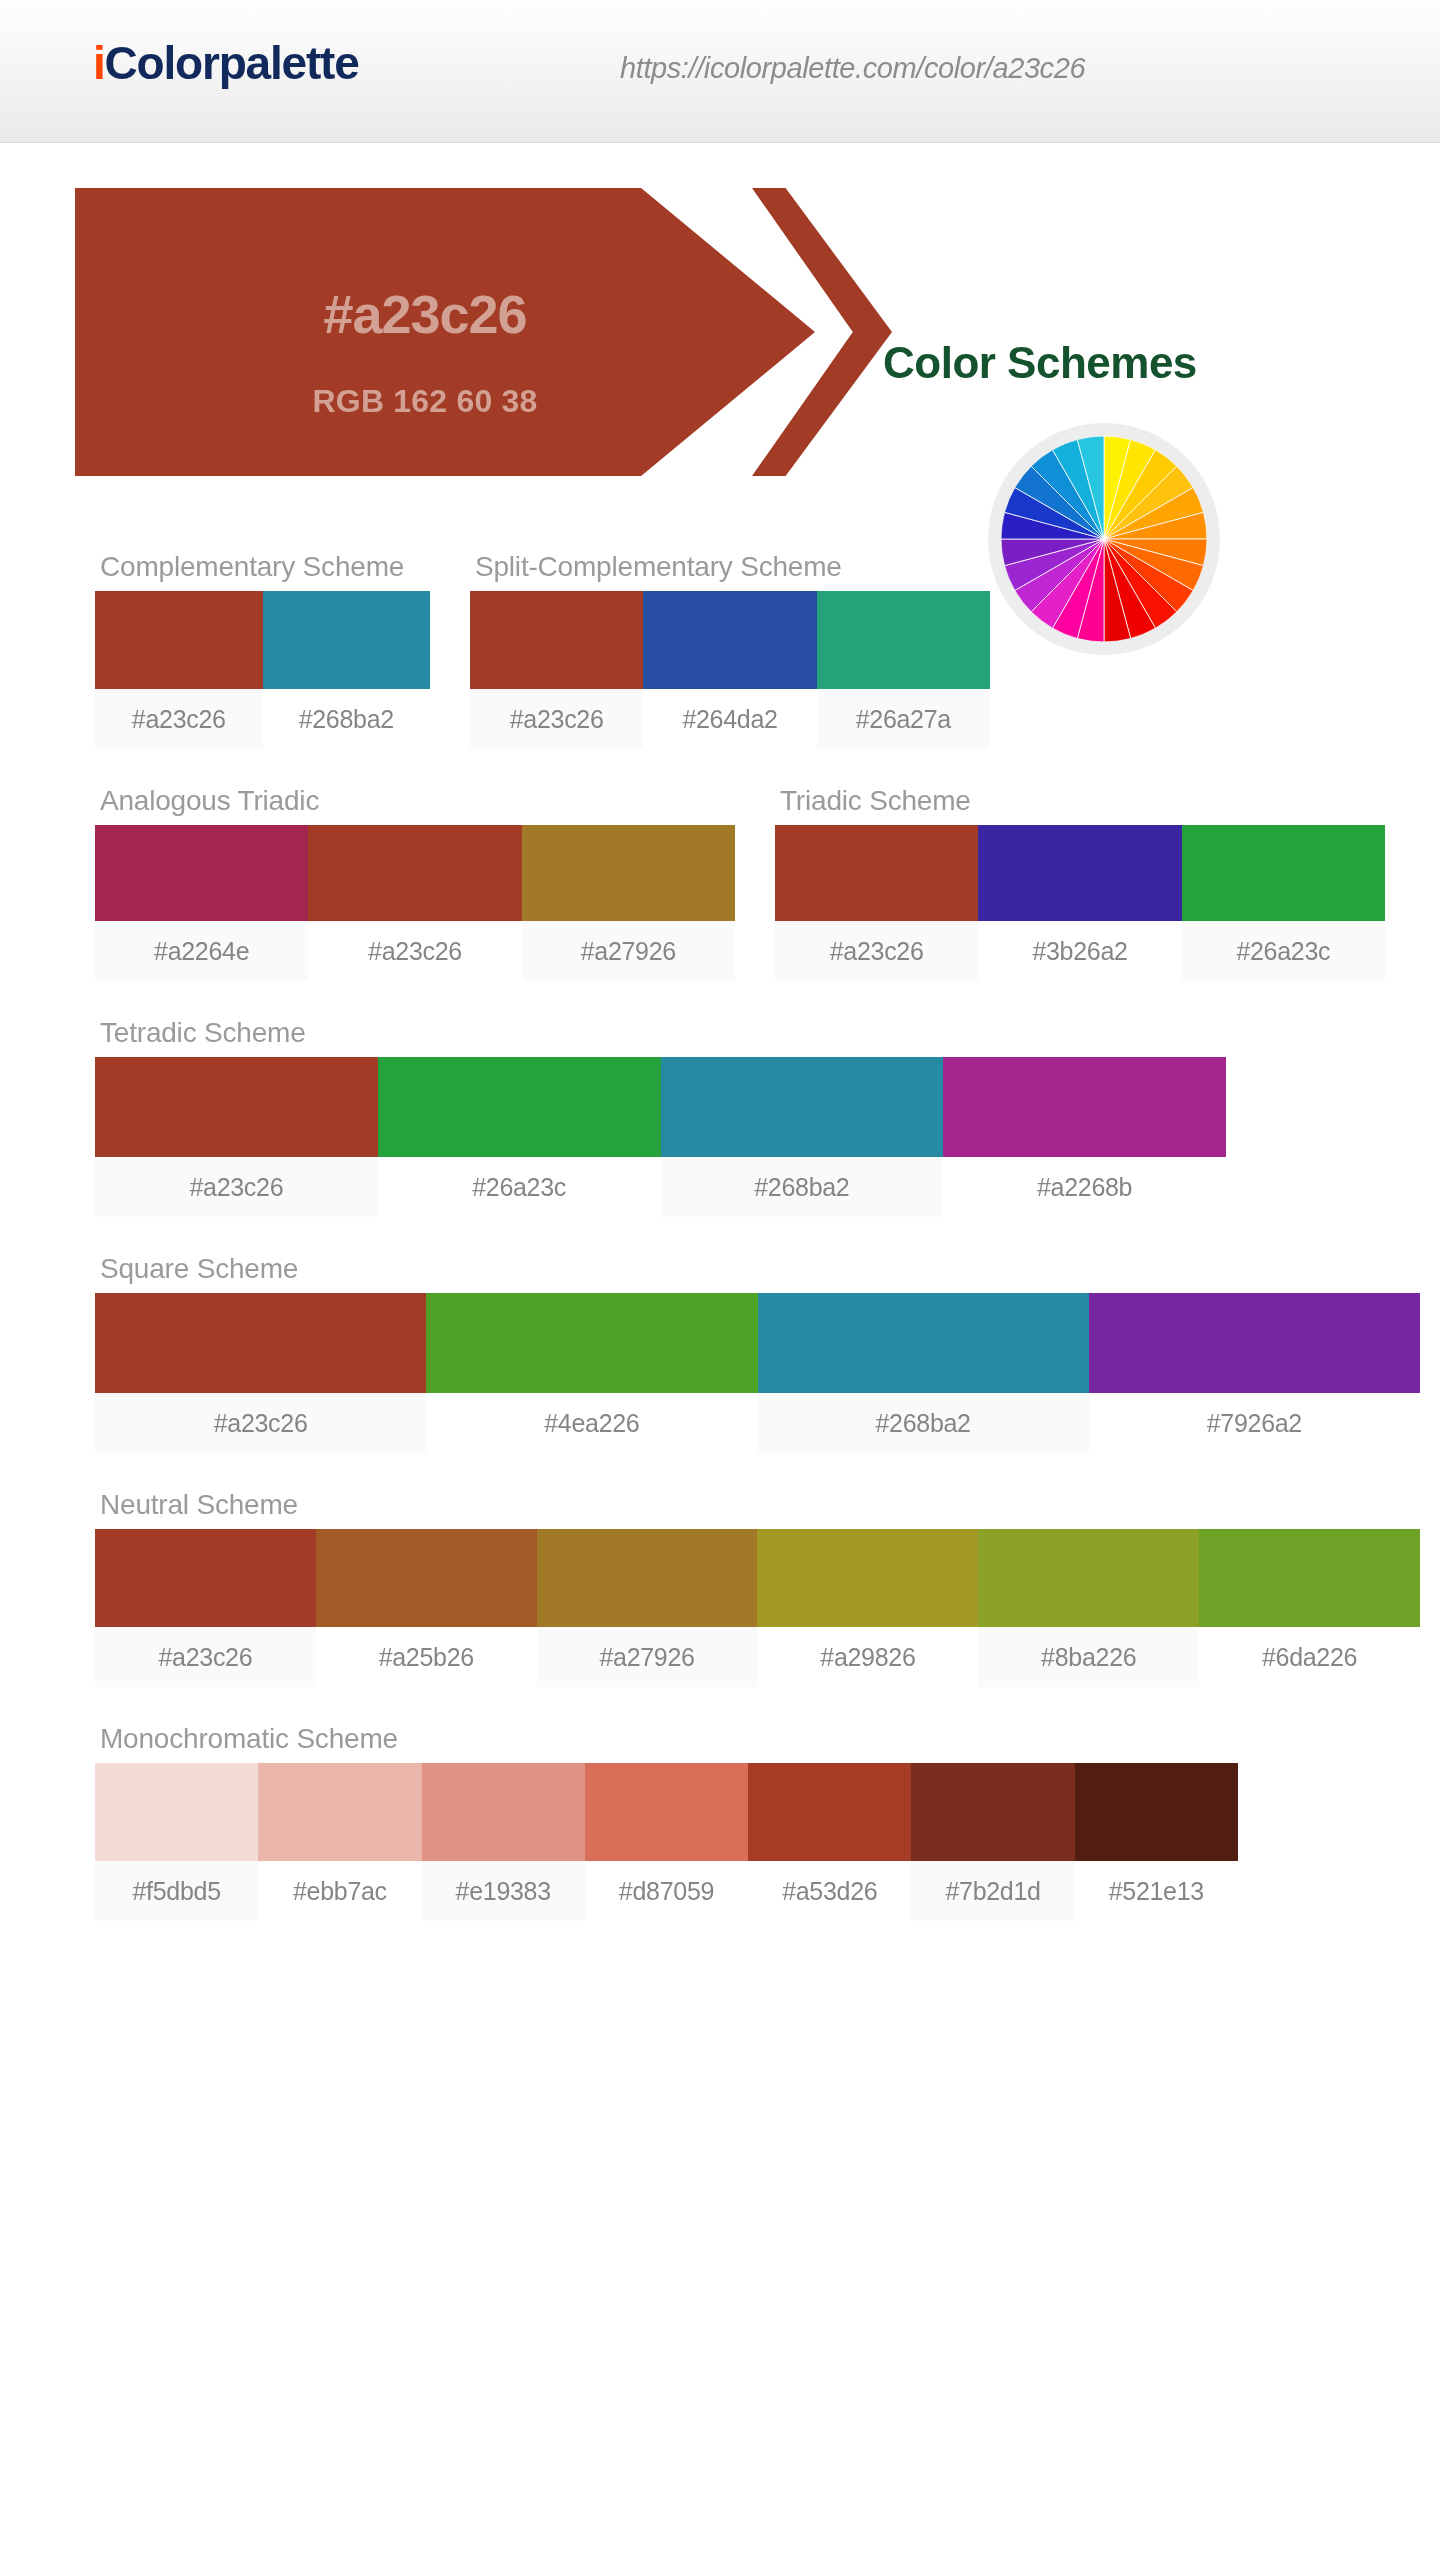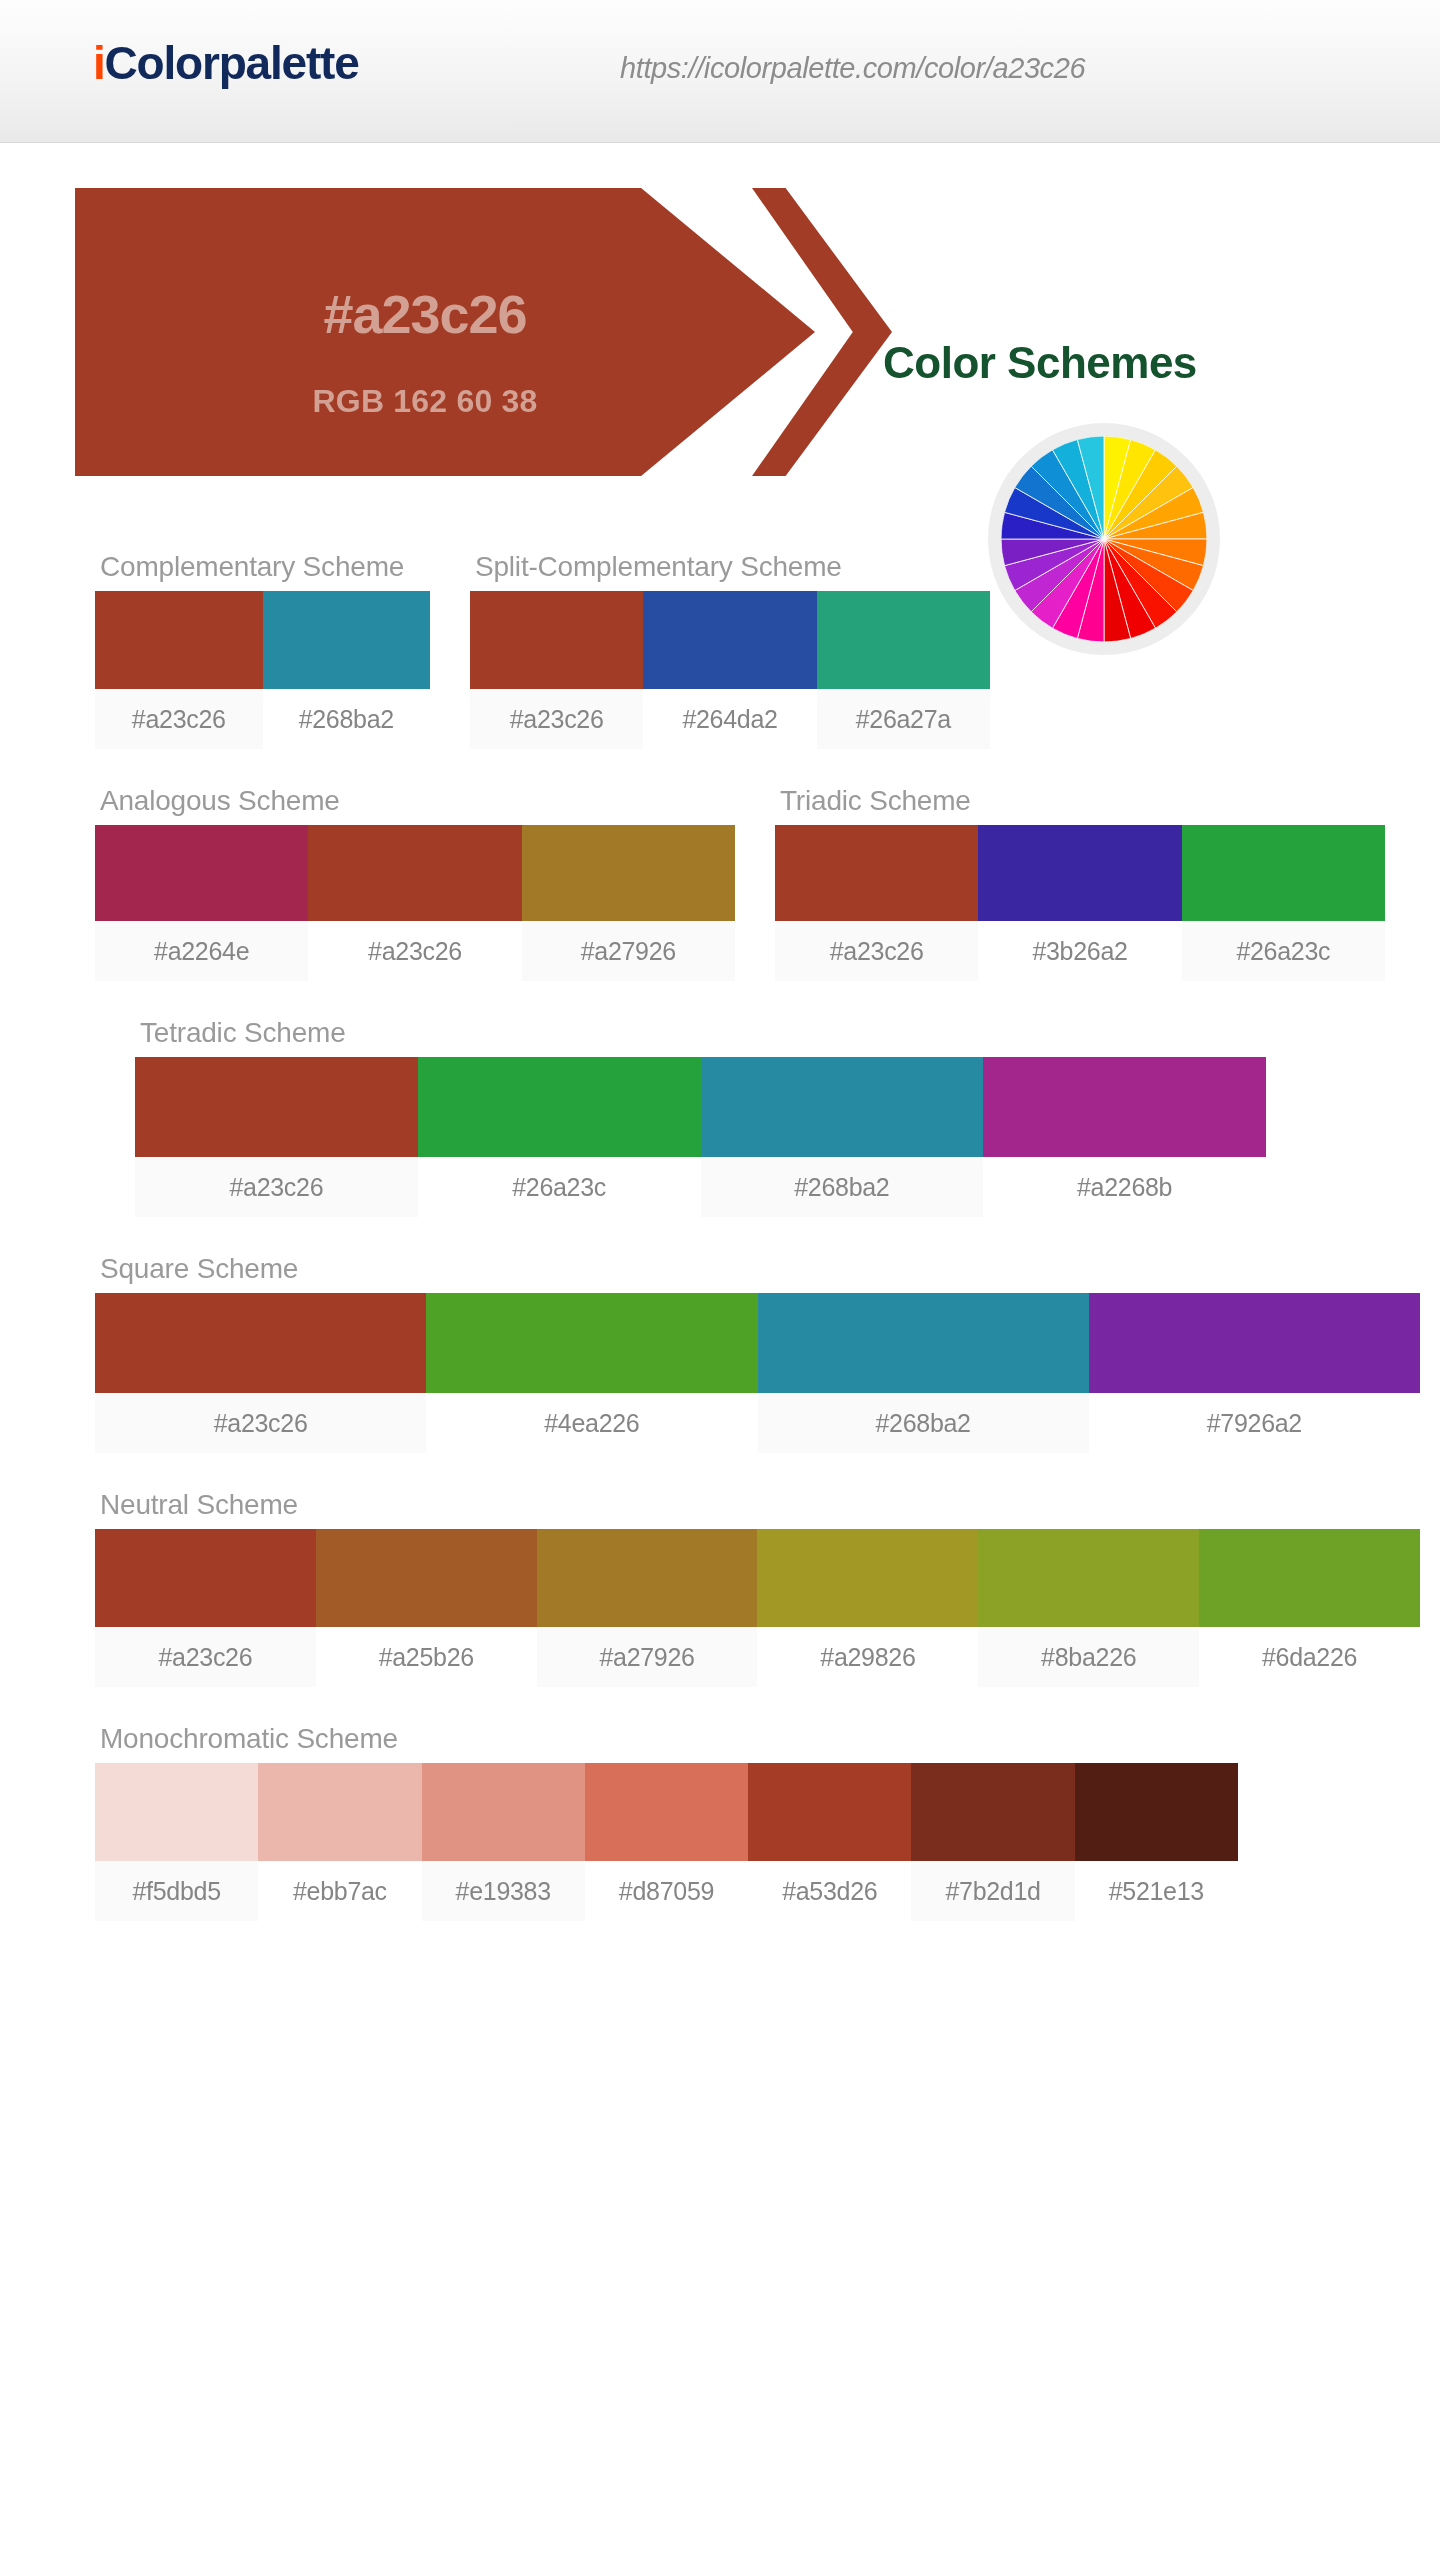--- a/index.html
+++ b/index.html
@@ -224,21 +224,21 @@
           </div>
           <div class="swatch">
             <div class="swatch-color" style="background: rgb(38, 162, 122); height: 98px;"></div>
             <div class="swatch-label shade-a">#26a27a</div>
           </div>
         </div>
       </div>
     </div>
     <div class="row" style="padding-left: 75px; margin-top: 36px; gap: 20px;">
       <div class="block" style="width: 660px;">
-        <div class="block-title">Analogous Scheme</div>
+        <div class="block-title">Analogous Triadic</div>
         <div class="swatches">
           <div class="swatch">
             <div class="swatch-color" style="background: rgb(162, 38, 78); height: 96px;"></div>
             <div class="swatch-label shade-a">#a2264e</div>
           </div>
           <div class="swatch">
             <div class="swatch-color" style="background: rgb(162, 60, 38); height: 96px;"></div>
             <div class="swatch-label shade-b">#a23c26</div>
           </div>
           <div class="swatch">
@@ -259,21 +259,21 @@
             <div class="swatch-label shade-b">#3b26a2</div>
           </div>
           <div class="swatch">
             <div class="swatch-color" style="background: rgb(38, 162, 60); height: 96px;"></div>
             <div class="swatch-label shade-a">#26a23c</div>
           </div>
         </div>
       </div>
     </div>
     <div class="row" style="padding-left: 75px; margin-top: 36px; gap: 0px;">
-      <div class="block" style="width: 1151px; margin-left: 40px;">
+      <div class="block" style="width: 1151px;">
         <div class="block-title">Tetradic Scheme</div>
         <div class="swatches">
           <div class="swatch">
             <div class="swatch-color" style="background: rgb(162, 60, 38); height: 100px;"></div>
             <div class="swatch-label shade-a">#a23c26</div>
           </div>
           <div class="swatch">
             <div class="swatch-color" style="background: rgb(38, 162, 60); height: 100px;"></div>
             <div class="swatch-label shade-b">#26a23c</div>
           </div>

